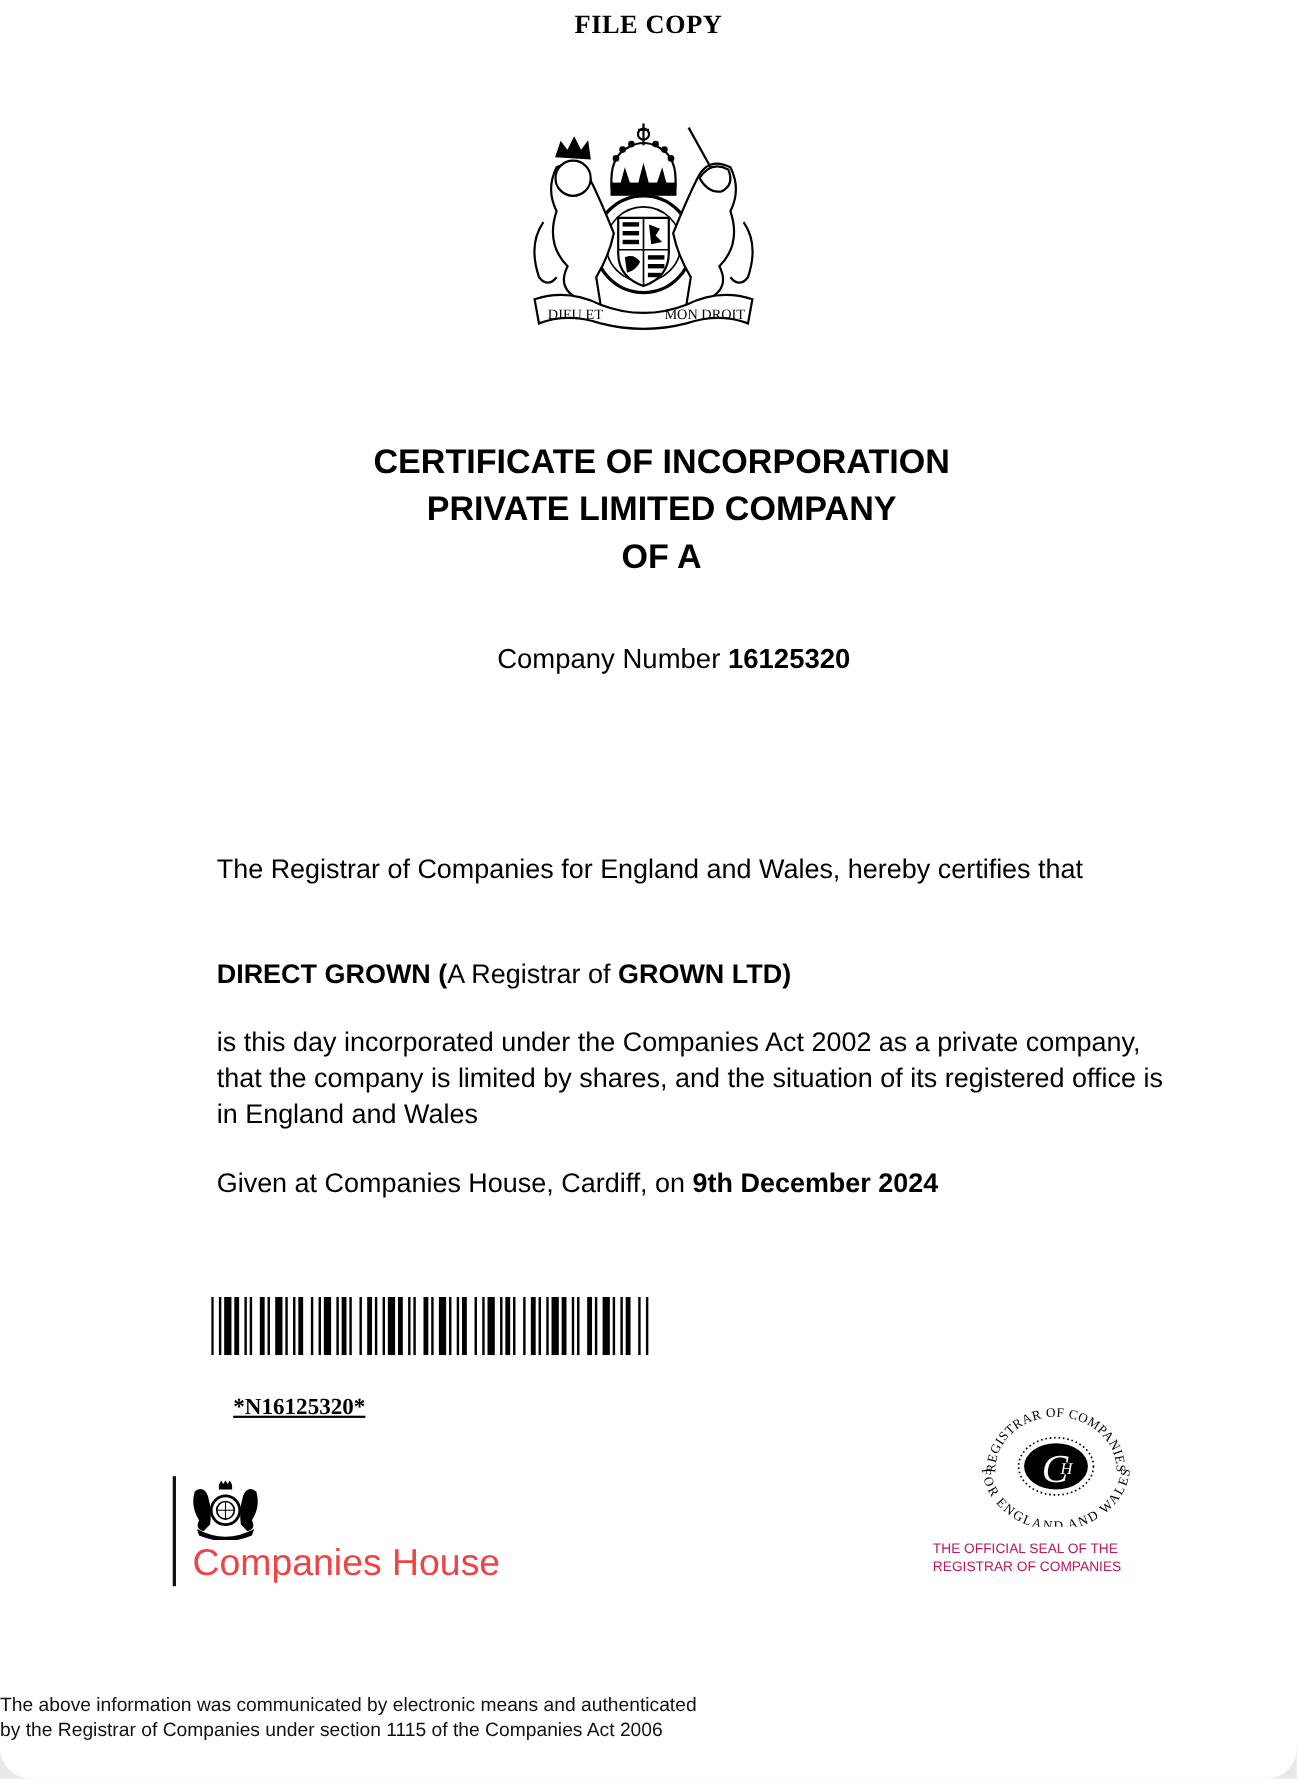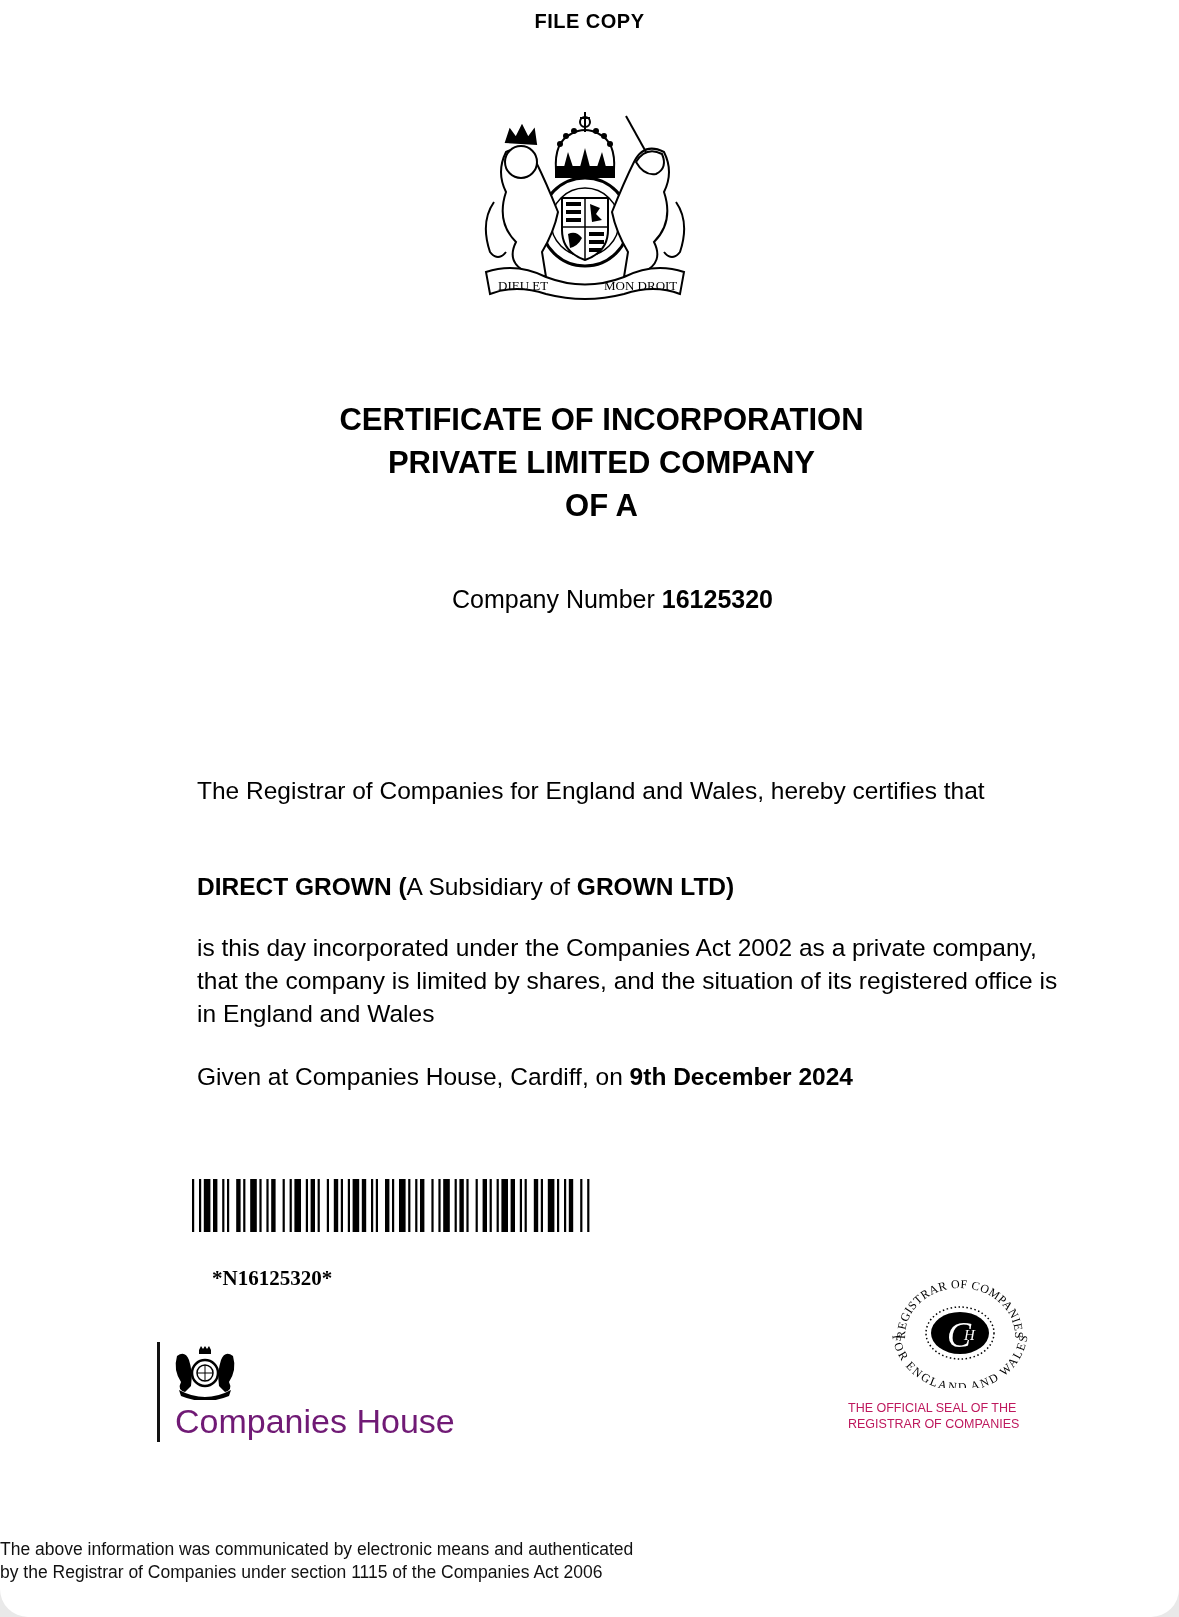--- a/index.html
+++ b/index.html
@@ -13,21 +13,21 @@
   }
   .page {
     position: absolute; left: 0; top: 0;
     width: 1179px; height: 1617px;
     background: #ffffff;
     border-radius: 0 0 28px 28px;
     overflow: hidden;
   }
   .file-copy {
     position: absolute; top: 10px; left: 0; width: 100%;
-    text-align: center; font-weight: bold; font-size: 20px; letter-spacing: 0.5px;
+    text-align: center; font-weight: bold; font-size: 24px; letter-spacing: 0.5px; font-family: Liberation Serif, serif;
   }
   .royal-arms {
     position: absolute; left: 476px; top: 112px; width: 218px; height: 190px;
   }
   .title {
     position: absolute; top: 398px; left: 12px; width: 100%;
     text-align: center; font-weight: bold; font-size: 31px; line-height: 43px;
   }
   .company-number {
     position: absolute; top: 585px; left: 0; width: 100%;
@@ -39,27 +39,27 @@
   }
   .p1 { top: 730px; }
   .p2 { top: 826px; }
   .p3 { top: 887px; }
   .p4 { top: 1016px; }
   .barcode {
     position: absolute; left: 192px; top: 1179px; width: 400px; height: 53px;
   }
   .barcode-text {
     position: absolute; left: 212px; top: 1266px;
-    font-family: "Liberation Serif", serif; font-weight: bold; font-size: 21px;
+    font-family: "Liberation Serif", serif; font-weight: bold; font-size: 21px; text-decoration: underline;
   }
   .ch-logo { position: absolute; left: 157px; top: 1342px; width: 320px; height: 105px; }
   .ch-bar { position: absolute; left: 0; top: 0; width: 3px; height: 100px; background: #111; }
   .ch-crest { position: absolute; left: 16px; top: 4px; width: 64px; height: 54px; }
   .ch-name {
-    position: absolute; left: 18px; top: 60px; font-size: 34px; color: #701a75; white-space: nowrap;
+    position: absolute; left: 18px; top: 60px; font-size: 34px; color: #ef4444; white-space: nowrap;
   }
   .seal { position: absolute; left: 891px; top: 1276px; width: 138px; height: 112px; }
   .seal-caption {
     position: absolute; left: 848px; top: 1400px; width: 215px;
     text-align: left; font-size: 12.5px; line-height: 16px; color: #be185d;
   }
   .footer {
     position: absolute; top: 1538px; left: 0; width: 100%;
     text-align: left; font-size: 17.5px; line-height: 23px; color: #111;
   }
@@ -134,21 +134,21 @@
   </div>
 
   <div class="company-number">
     <span>Company Number</span>
     <b>16125320</b>
   </div>
 
   <div class="body-text p1">The Registrar of Companies for England and Wales, hereby certifies that</div>
 
   <div class="body-text p2">
-    <b>DIRECT GROWN (</b><span>A Subsidiary of </span><b>GROWN LTD)</b>
+    <b>DIRECT GROWN (</b><span>A Registrar of </span><b>GROWN LTD)</b>
   </div>
 
   <div class="body-text p3">is this day incorporated under the Companies Act 2002 as a private company, that the company is limited by shares, and the situation of its registered office is in England and Wales</div>
 
   <div class="body-text p4">
     <span>Given at Companies House, Cardiff, on </span><b>9th December 2024</b>
   </div>
 
   <svg class="barcode" viewBox="0 0 400 53" preserveAspectRatio="none" id="barcode-svg">
       <rect x="0.0" y="0" width="2.2" height="53" fill="#000"></rect>

